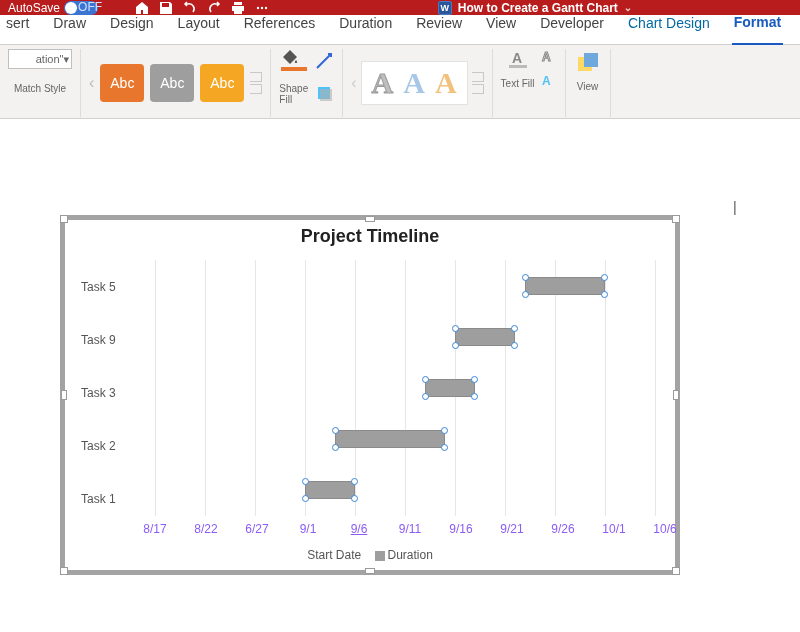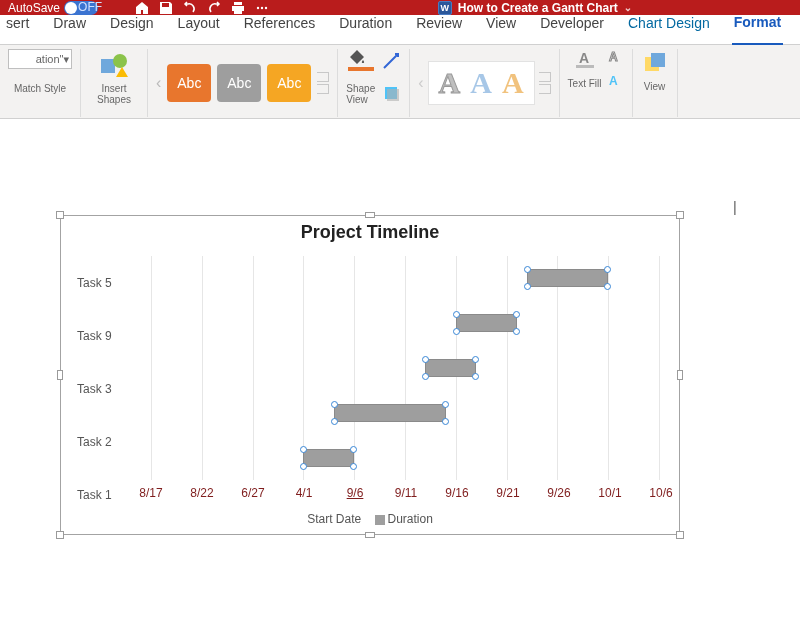--- a/index.html
+++ b/index.html
@@ -49,30 +49,30 @@
   .bigA { font-family: Georgia, 'Times New Roman', serif; font-size:30px; font-weight:bold; line-height:30px; }
   .A1 { color:#bfbfbf; -webkit-text-stroke:1px #9a9a9a; }
   .A2 { color:#A7C7E7; }
   .A3 { color:#F1C27D; }
   .textfill-ico { width:24px; height:20px; }
   .arr-label { font-size:10px; color:#666; }
 
   
   .canvas { position:relative; height:500px; background:#fff; }
   .text-cursor { position:absolute; left:732px; top:78px; font-size:20px; color:#333; transform:scaleX(.5); }
-  .chart-frame { position:absolute; left:60px; top:96px; width:620px; height:320px; border:1px solid #a3a3a3; }
+  .chart-frame { position:absolute; left:60px; top:96px; width:620px; height:360px; border:5px solid #a3a3a3; }
   .sel-handle { width:8px; height:8px; background:#fff; border:1px solid #9a9a9a; position:absolute; }
   .sel-mid { width:10px; height:6px; }
   .sel-mid-v { width:6px; height:10px; }
   .plot { position:relative; width:100%; height:100%; }
   .chart-title { text-align:center; font-size:18px; font-weight:bold; padding:6px 0 4px; color:#222; }
   .plot-area { position:absolute; left:90px; right:20px; top:40px; bottom:54px; }
   .grid-line { position:absolute; top:0; bottom:0; width:1px; background:#e6e6e6; }
   .ylab { position:absolute; left:0; width:80px; text-align:left; padding-left:16px; font-size:12px; color:#555; transform:translateY(-50%); }
-  .xlab { position:absolute; bottom:34px; font-size:12px; color:#7f1d1d; transform:translateX(-50%); }
+  .xlab { position:absolute; bottom:34px; font-size:12px; color:#8b5cf6; transform:translateX(-50%); }
   .bar { position:absolute; height:18px; background:#9E9E9E; border:1px solid #8a8a8a; }
   .bar .bh { position:absolute; width:7px; height:7px; background:#fff; border:1px solid #3a87d6; border-radius:50%; }
   .bar .bh.tl { left:-4px; top:-4px; } .bar .bh.tr { right:-4px; top:-4px; }
   .bar .bh.bl { left:-4px; bottom:-4px; } .bar .bh.br { right:-4px; bottom:-4px; }
   .legend { position:absolute; bottom:8px; left:0; right:0; text-align:center; font-size:12px; color:#555; }
   .legend .sw { display:inline-block; width:10px; height:10px; background:#9E9E9E; vertical-align:middle; margin:0 3px 0 10px; }
 </style>
 </head>
 <body>
 
@@ -144,31 +144,20 @@
   </div>
 
   <div class="ribbon">
     <div class="group">
       <div class="dropdown">
           <span>ation"</span>
           <span>▾</span>
         </div>
       <div class="lbl" style="margin-top:14px;">Match Style</div>
     </div>
-    <div class="group">
-      <div class="btn-col">
-        <svg class="shapes-icon" viewBox="0 0 32 32">
-            <rect x="3" y="10" width="14" height="14" fill="#6FA8DC"></rect>
-            <circle cx="22" cy="12" r="7" fill="#8BC34A"></circle>
-            <path d="M24 18l6 10H18z" fill="#FBBC04"></path>
-          </svg>
-        <div class="lbl" style="white-space:pre-line;">Insert
-Shapes</div>
-      </div>
-    </div>
     <div class="group group-nolabel">
       <div class="abc-row">
         <span style="color:#bbb;">‹</span>
         <div class="abc orange">
             <span>Abc</span>
           </div>
         <div class="abc gray">
             <span>Abc</span>
           </div>
         <div class="abc yellow">
@@ -183,21 +172,21 @@
     <div class="group">
       <div style="display:flex;gap:6px;">
         <div class="vstack">
           <span class="shape-fill-swatch">
             <svg class="bucket" viewBox="0 0 20 18">
                 <path fill="#555" d="M9 1l7 7-7 7-7-7zM15 11c1 1 2 3 0 3s-1-2 0-3z"></path>
               </svg>
             <div style="position:absolute;left:0;bottom:0;width:26px;height:4px;background:#E8762D;"></div>
           </span>
           <div class="lbl" style="white-space:pre-line;">Shape
-View</div>
+Fill</div>
         </div>
         <div class="vstack" style="gap:8px; padding-top:2px;">
           <span><svg class="small-ico" viewBox="0 0 20 20">
                 <path fill="none" stroke="#3367D6" stroke-width="2" d="M3 17L17 3M14 3h3v3"></path>
               </svg></span>
           <span><svg class="small-ico" viewBox="0 0 20 20">
                 <rect x="4" y="4" width="12" height="12" fill="#4FC3F7"></rect>
                 <rect x="6" y="6" width="12" height="12" fill="#b0b0b0" opacity=".6"></rect>
               </svg></span>
         </div>
@@ -308,21 +297,21 @@
           </div>
         <div id="ylabels"></div>
         <div id="xlabels"></div>
         <div class="legend">
           <span>Start Date</span>
           <span class="sw"></span><span>Duration</span>
         </div>
       <div class="xlab" style="left: 90px;">8/17</div>
           <div class="xlab" style="left: 141px;">8/22</div>
           <div class="xlab" style="left: 192px;">6/27</div>
-          <div class="xlab" style="left: 243px;">4/1</div>
+          <div class="xlab" style="left: 243px;">9/1</div>
           <div class="xlab" style="left: 294px; text-decoration: underline;">9/6</div>
           <div class="xlab" style="left: 345px;">9/11</div>
           <div class="xlab" style="left: 396px;">9/16</div>
           <div class="xlab" style="left: 447px; margin-top: 45px;">9/21</div>
           <div class="xlab" style="left: 498px;">9/26</div>
           <div class="xlab" style="left: 549px;">10/1</div>
           <div class="xlab" style="left: 600px;">10/6</div>
           <div class="ylab" style="top: 66.6px;">Task 5</div>
           <div class="ylab" style="top: 119.8px;">Task 9</div>
           <div class="ylab" style="top: 173px;">Task 3</div>

